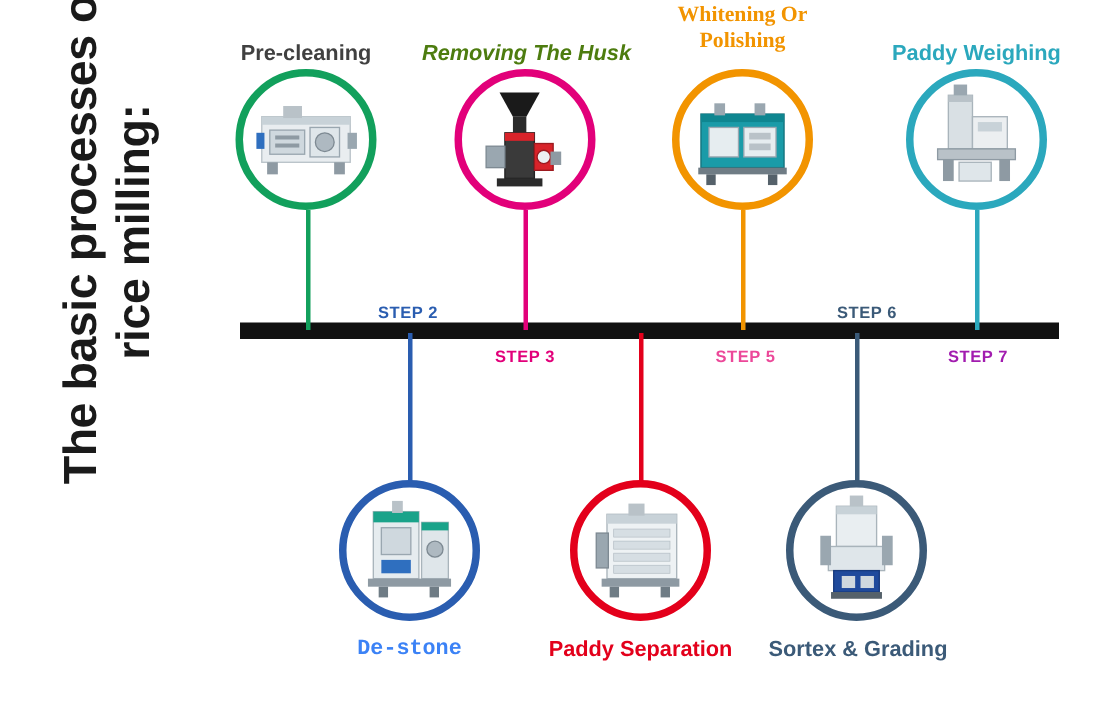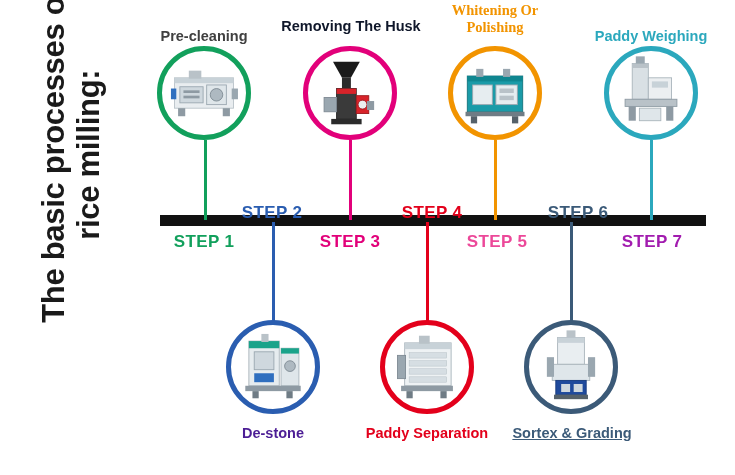--- a/index.html
+++ b/index.html
@@ -70,21 +70,21 @@
     position: absolute;
     font-size: 14.5px;
     font-weight: bold;
     text-align: center;
     line-height: 1.15;
   }
 
   
   .step-label {
     position: absolute;
-    font-size: 17px;
+    font-size: 11px;
     font-weight: bold;
     letter-spacing: 0.4px;
     text-align: center;
   }
 </style>
 </head>
 <body>
 
 <div id="canvas">
 
@@ -106,76 +106,74 @@
       <rect x="24" y="44" width="18" height="3" fill="#8e9aa3"></rect>
       <rect x="24" y="50" width="18" height="3" fill="#8e9aa3"></rect>
       <rect x="10" y="42" width="6" height="12" fill="#2f6fbf"></rect>
       <rect x="78" y="42" width="7" height="12" fill="#9aa7b0"></rect>
       <rect x="18" y="64" width="8" height="9" fill="#8e9aa3"></rect>
       <rect x="68" y="64" width="8" height="9" fill="#8e9aa3"></rect>
       <rect x="30" y="22" width="14" height="9" fill="#b9c2c8"></rect>
     </svg>
   </div>
   <div class="node-label" style="left:124px; top:28px; width:160px; color:#404040;">Pre-cleaning</div>
-  <div class="step-label" style="left:144px; top:232px; width:120px; color:#12a05c;">STEP 1</div>
 
   <div class="connector" style="left:272px; top:222px; height:100px; background:#2a5db0;"></div>
   <div class="node" style="left:226px; top:320px; width:94px; height:94px; border-width:5px; border-color:#2a5db0;">
     <svg class="machine" viewBox="0 0 94 94">
       <rect x="20" y="18" width="34" height="50" fill="#e6ecef" stroke="#a9b4bb" stroke-width="1"></rect>
       <rect x="20" y="18" width="34" height="8" fill="#1aa38a"></rect>
       <rect x="26" y="30" width="22" height="20" fill="#cfd8de" stroke="#9aa7b0" stroke-width="1"></rect>
       <rect x="26" y="54" width="22" height="10" fill="#2f6fbf"></rect>
       <rect x="56" y="26" width="20" height="42" fill="#dfe6ea" stroke="#a9b4bb" stroke-width="1"></rect>
       <rect x="56" y="26" width="20" height="6" fill="#1aa38a"></rect>
       <circle cx="66" cy="46" r="6" fill="#aeb9c1" stroke="#7e8a93" stroke-width="1"></circle>
       <rect x="16" y="68" width="62" height="6" fill="#8e9aa3"></rect>
       <rect x="24" y="74" width="7" height="8" fill="#6f7c85"></rect>
       <rect x="62" y="74" width="7" height="8" fill="#6f7c85"></rect>
       <rect x="34" y="10" width="8" height="9" fill="#b9c2c8"></rect>
     </svg>
   </div>
-  <div class="node-label" style="left:193px; top:425px; width:160px; color:#4c1d95;">De-stone</div>
+  <div class="node-label" style="left:193px; top:425px; width:160px; color:#3b82f6;font-family:Liberation Mono, monospace;">De-stone</div>
   <div class="step-label" style="left:212px; top:203px; width:120px; color:#2a5db0;">STEP 2</div>
 
   <div class="connector" style="left:349px; top:140px; height:80px; background:#e2007a;"></div>
   <div class="node" style="left:303px; top:46px; width:94px; height:94px; border-width:5px; border-color:#e2007a;">
     <svg class="machine" viewBox="0 0 94 94">
       <path d="M28 12 L58 12 L48 30 L38 30 Z" fill="#1a1a1a"></path>
       <rect x="38" y="30" width="10" height="12" fill="#2b2b2b"></rect>
       <rect x="32" y="42" width="22" height="34" fill="#3a3a3a" stroke="#222" stroke-width="1"></rect>
       <rect x="32" y="42" width="22" height="6" fill="#d8232a"></rect>
       <rect x="54" y="50" width="14" height="20" fill="#d8232a" stroke="#9c1a1f" stroke-width="1"></rect>
       <circle cx="61" cy="60" r="5" fill="#eceff1" stroke="#9c1a1f" stroke-width="1"></circle>
       <rect x="18" y="52" width="14" height="16" fill="#9aa7b0" stroke="#7e8a93" stroke-width="1"></rect>
       <rect x="26" y="76" width="34" height="6" fill="#2b2b2b"></rect>
       <rect x="66" y="56" width="8" height="10" fill="#8e9aa3"></rect>
     </svg>
   </div>
-  <div class="node-label" style="left:265px; top:18px; width:172px; color:#0f172a;">Removing The Husk</div>
+  <div class="node-label" style="left:265px; top:28px; width:172px; color:#4d7c0f;font-style:italic;">Removing The Husk</div>
   <div class="step-label" style="left:290px; top:232px; width:120px; color:#e2007a;">STEP 3</div>
 
   <div class="connector" style="left:426px; top:222px; height:100px; background:#e3001b;"></div>
   <div class="node" style="left:380px; top:320px; width:94px; height:94px; border-width:5px; border-color:#e3001b;">
     <svg class="machine" viewBox="0 0 94 94">
       <rect x="22" y="20" width="52" height="48" fill="#eef2f4" stroke="#a9b4bb" stroke-width="1"></rect>
       <rect x="22" y="20" width="52" height="7" fill="#c8d2d8"></rect>
       <rect x="27" y="31" width="42" height="6" fill="#d6dee3" stroke="#b2bcc3" stroke-width="0.5"></rect>
       <rect x="27" y="40" width="42" height="6" fill="#d6dee3" stroke="#b2bcc3" stroke-width="0.5"></rect>
       <rect x="27" y="49" width="42" height="6" fill="#d6dee3" stroke="#b2bcc3" stroke-width="0.5"></rect>
       <rect x="27" y="58" width="42" height="6" fill="#d6dee3" stroke="#b2bcc3" stroke-width="0.5"></rect>
       <rect x="14" y="34" width="9" height="26" fill="#9aa7b0" stroke="#7e8a93" stroke-width="1"></rect>
       <rect x="18" y="68" width="58" height="6" fill="#8e9aa3"></rect>
       <rect x="24" y="74" width="7" height="8" fill="#6f7c85"></rect>
       <rect x="62" y="74" width="7" height="8" fill="#6f7c85"></rect>
       <rect x="38" y="12" width="12" height="9" fill="#b9c2c8"></rect>
     </svg>
   </div>
   <div class="node-label" style="left:347px; top:425px; width:160px; color:#e3001b;">Paddy Separation</div>
-  <div class="step-label" style="left:372px; top:203px; width:120px; color:#e3001b;">STEP 4</div>
 
   <div class="connector" style="left:494px; top:140px; height:80px; background:#f29400;"></div>
   <div class="node" style="left:448px; top:46px; width:94px; height:94px; border-width:5px; border-color:#f29400;">
     <svg class="machine" viewBox="0 0 94 94">
       <rect x="16" y="28" width="62" height="40" fill="#1a9ba8" stroke="#14727c" stroke-width="1"></rect>
       <rect x="16" y="28" width="62" height="6" fill="#0f8690"></rect>
       <rect x="22" y="38" width="22" height="22" fill="#e6edf0" stroke="#9aa7b0" stroke-width="1"></rect>
       <rect x="48" y="38" width="24" height="22" fill="#e6edf0" stroke="#9aa7b0" stroke-width="1"></rect>
       <rect x="52" y="42" width="16" height="5" fill="#b9c2c8"></rect>
       <rect x="52" y="50" width="16" height="5" fill="#b9c2c8"></rect>
@@ -197,21 +195,21 @@
       <rect x="26" y="44" width="42" height="18" fill="#dfe6ea" stroke="#a9b4bb" stroke-width="1"></rect>
       <rect x="30" y="62" width="34" height="16" fill="#1f4a9c" stroke="#163a7d" stroke-width="1"></rect>
       <rect x="36" y="66" width="10" height="9" fill="#cfd8de"></rect>
       <rect x="50" y="66" width="10" height="9" fill="#cfd8de"></rect>
       <rect x="20" y="36" width="8" height="22" fill="#9aa7b0"></rect>
       <rect x="66" y="36" width="8" height="22" fill="#9aa7b0"></rect>
       <rect x="42" y="6" width="10" height="8" fill="#b9c2c8"></rect>
       <rect x="28" y="78" width="38" height="5" fill="#55616a"></rect>
     </svg>
   </div>
-  <div class="node-label" style="left:486px; top:425px; width:172px; color:#3b5a78;text-decoration:underline;">Sortex &amp; Grading</div>
+  <div class="node-label" style="left:486px; top:425px; width:172px; color:#3b5a78;">Sortex &amp; Grading</div>
   <div class="step-label" style="left:518px; top:203px; width:120px; color:#3b5a78;text-align:center;">STEP 6</div>
 
   <div class="connector" style="left:650px; top:140px; height:80px; background:#2ba8bd;"></div>
   <div class="node" style="left:604px; top:46px; width:94px; height:94px; border-width:5px; border-color:#2ba8bd;">
     <svg class="machine" viewBox="0 0 94 94">
       <rect x="26" y="14" width="18" height="40" fill="#d9e0e4" stroke="#a9b4bb" stroke-width="1"></rect>
       <rect x="26" y="14" width="18" height="5" fill="#b9c2c8"></rect>
       <rect x="44" y="30" width="26" height="24" fill="#eceff1" stroke="#a9b4bb" stroke-width="1"></rect>
       <rect x="48" y="34" width="18" height="7" fill="#c8d2d8"></rect>
       <rect x="18" y="54" width="58" height="8" fill="#b9c2c8" stroke="#8e9aa3" stroke-width="1"></rect>

